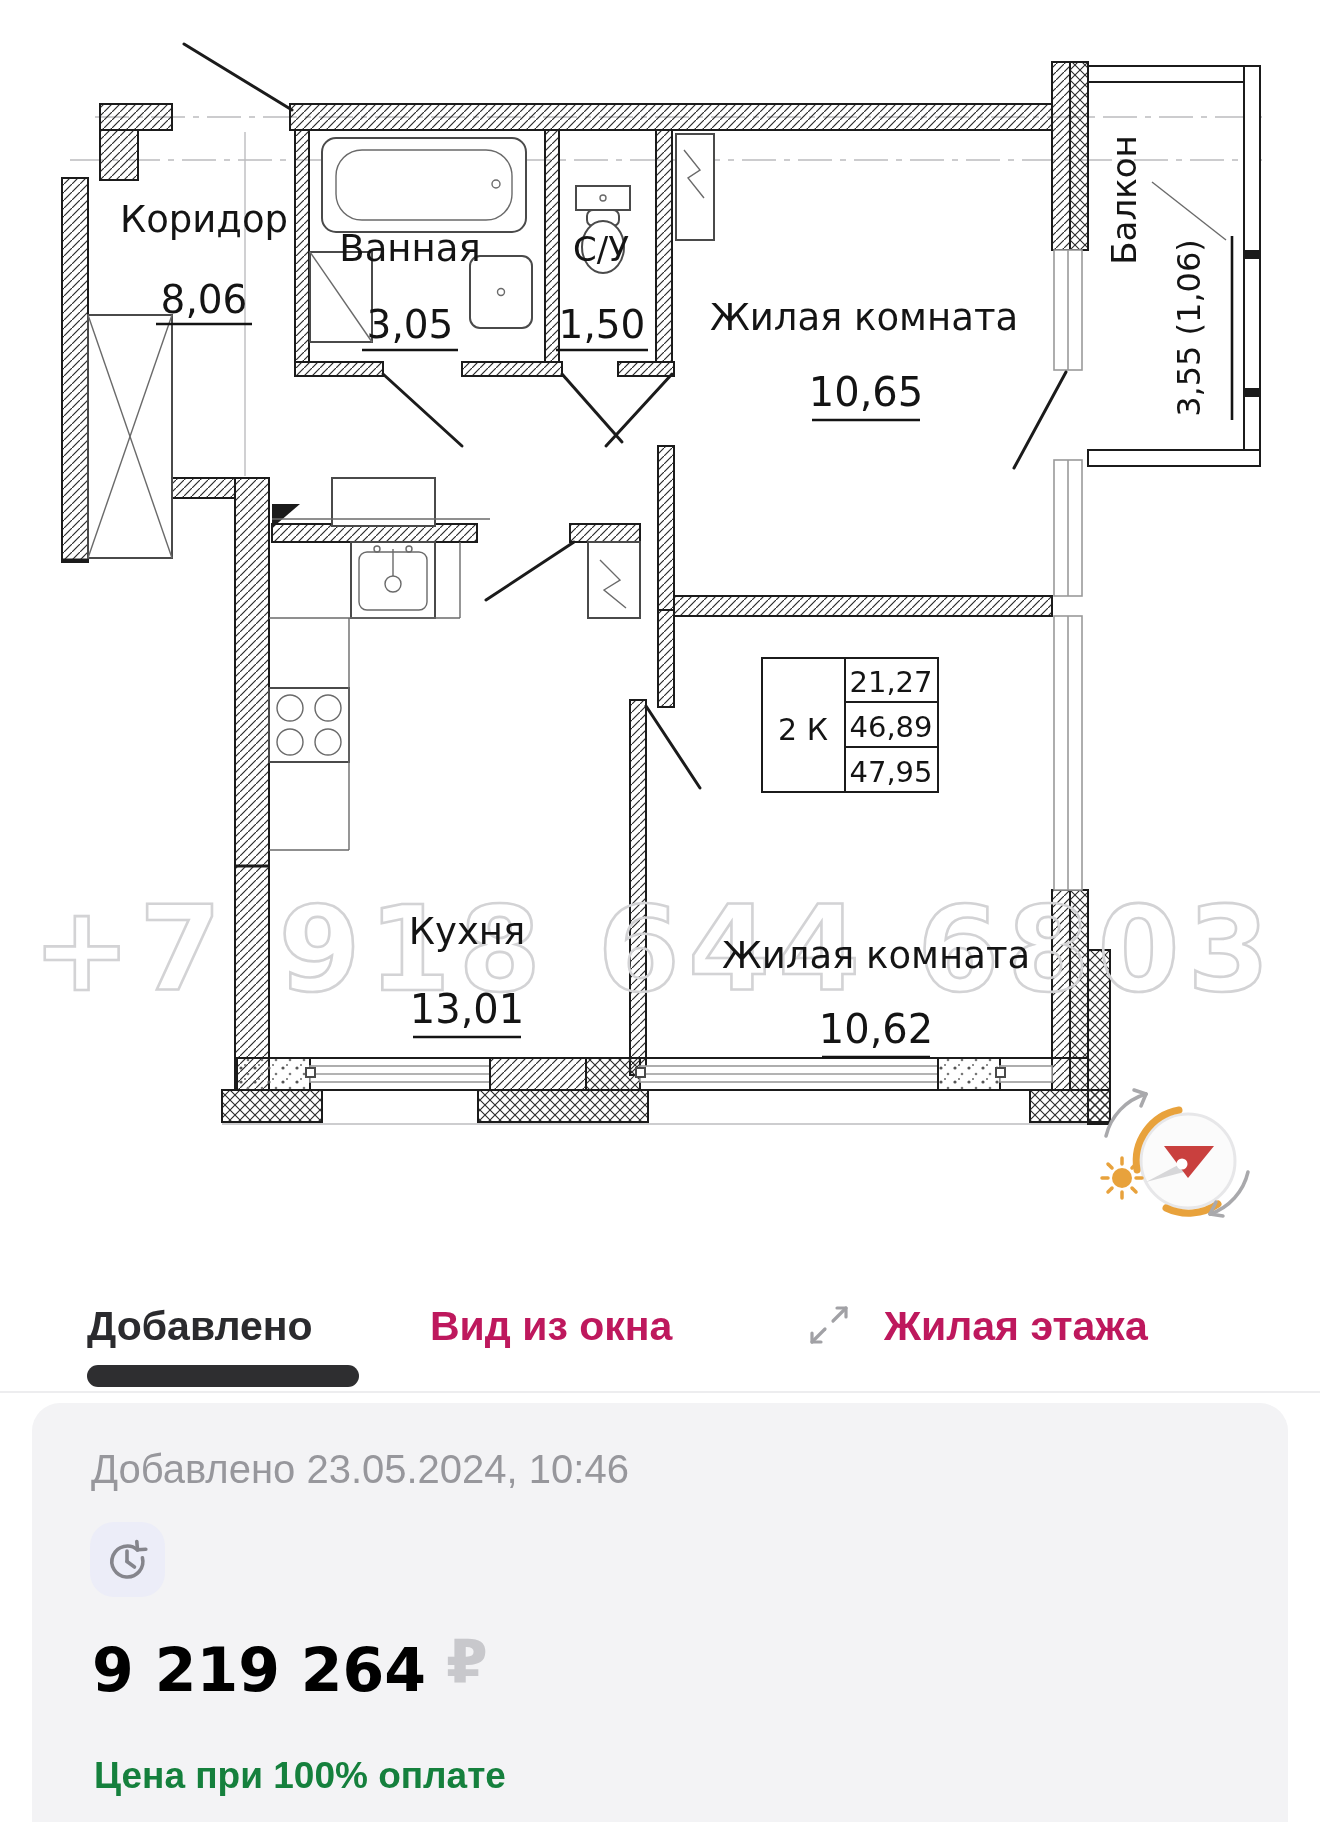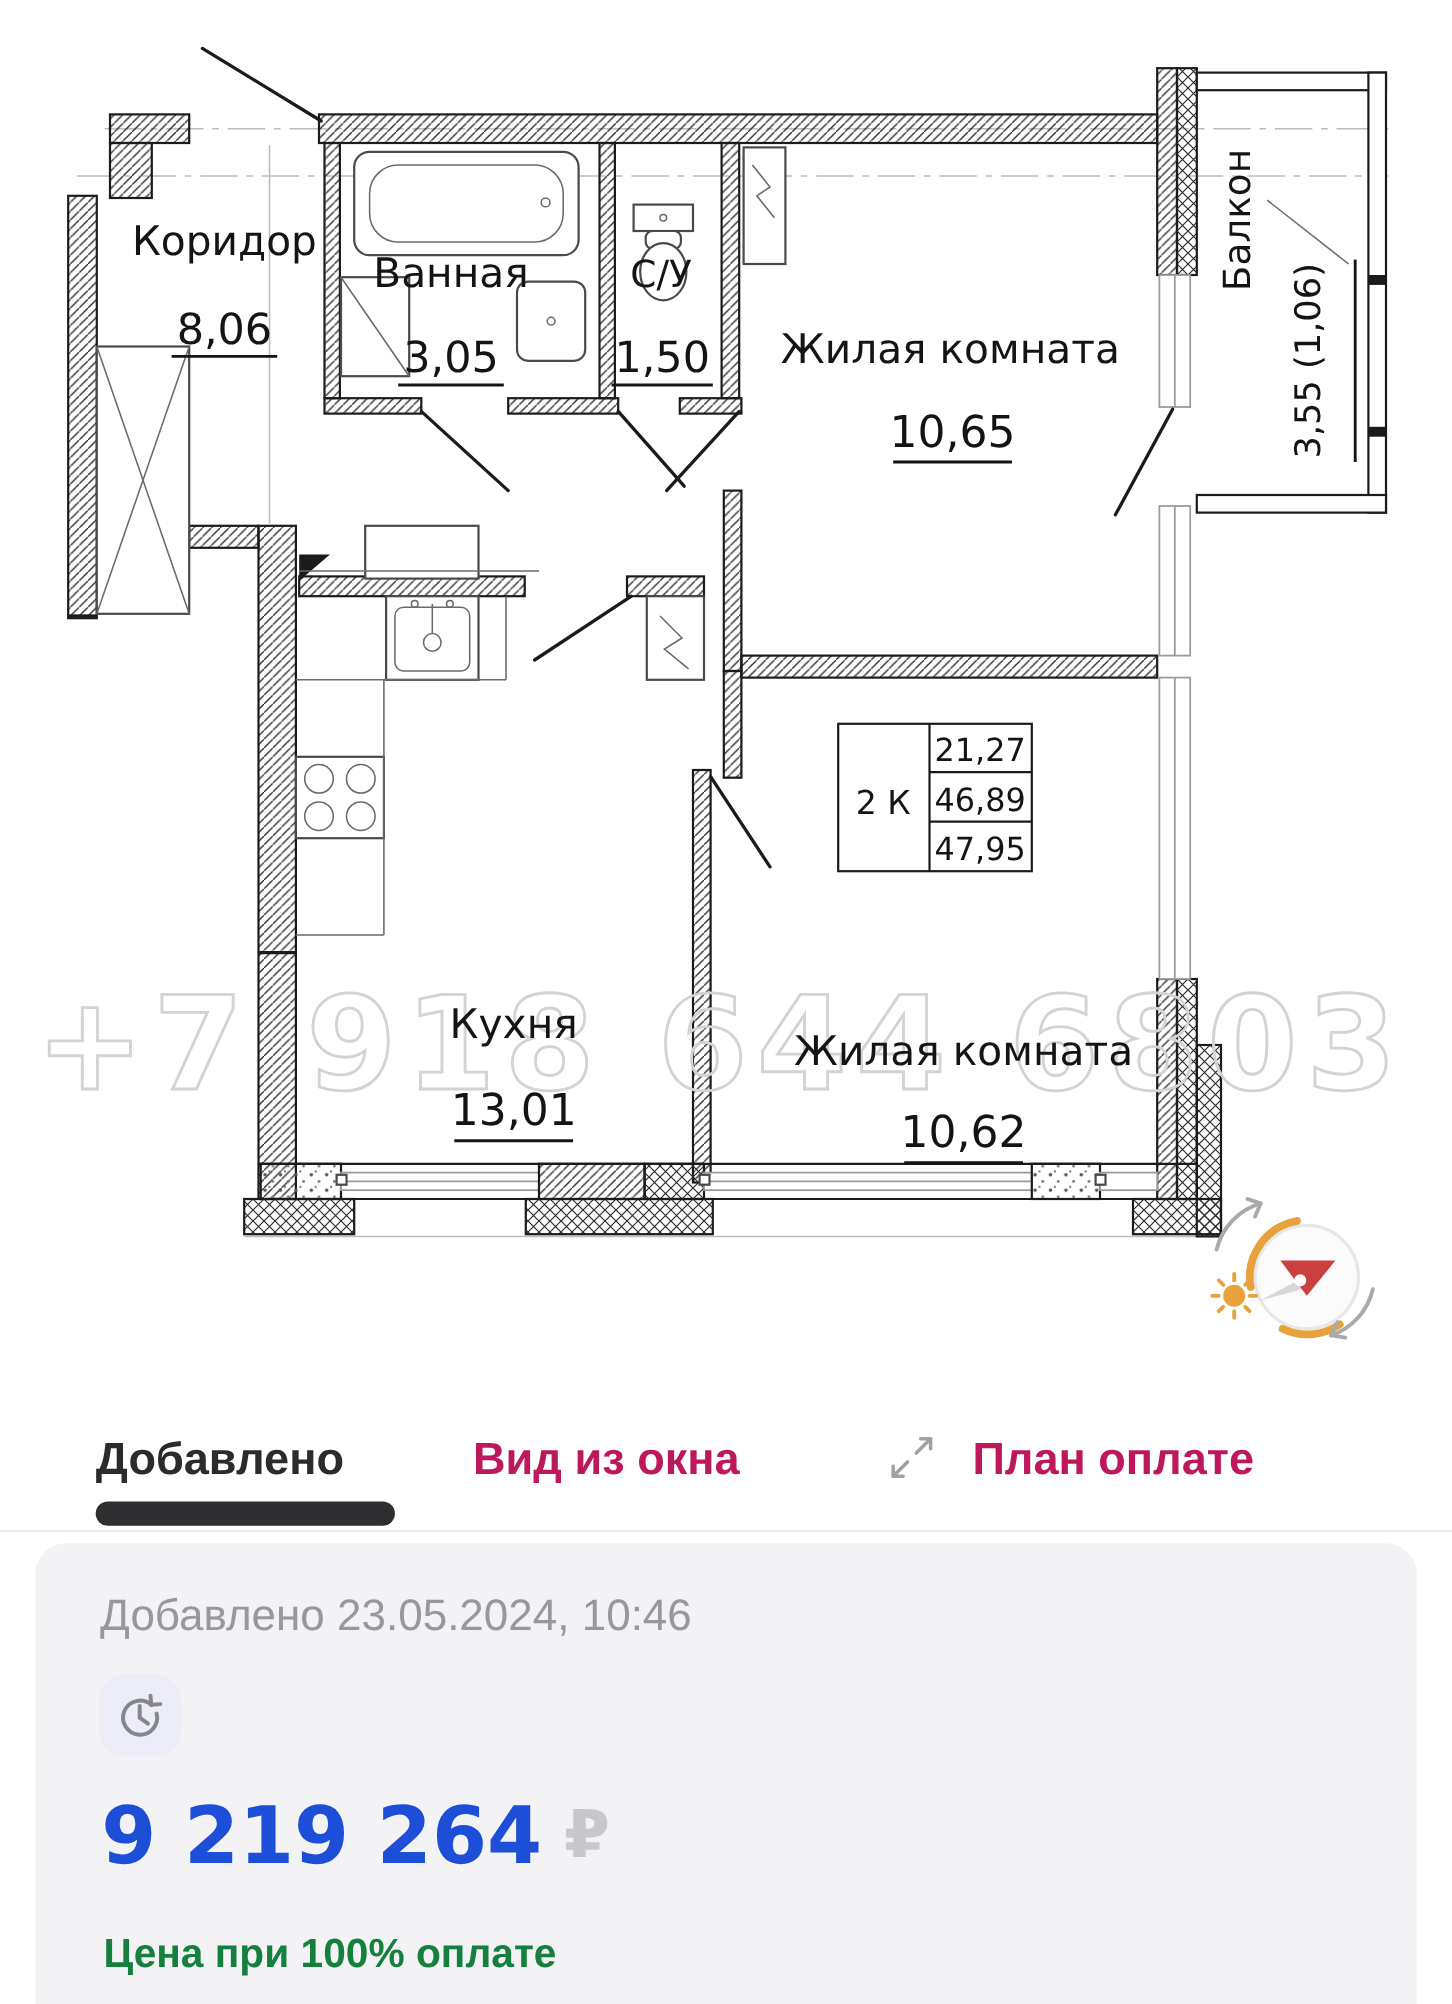--- a/index.html
+++ b/index.html
@@ -36,21 +36,21 @@
   .expand-ic{position:absolute;left:806px;top:1302px;width:46px;height:46px;}
 
   
   .card{position:absolute;left:32px;top:1403px;width:1256px;height:419px;
         background:#f3f3f5;border-radius:28px 28px 0 0;}
   .added{position:absolute;left:59px;top:44px;font-size:40px;color:#97979c;font-weight:500;}
   .avail-icon{position:absolute;left:58px;top:119px;width:75px;height:75px;border-radius:24px;
               background:#ecedf8;display:flex;align-items:center;justify-content:center;}
   .avail-text{position:absolute;left:165px;top:137px;font-size:37px;font-weight:700;color:#2a2a2d;}
   .price-row{position:absolute;left:60px;top:224px;display:flex;align-items:flex-end;gap:20px;}
-  .price{font-size:72px;font-weight:800;color:#1d4ed8;font-family:"DejaVu Sans",sans-serif;}
+  .price{font-size:60px;font-weight:800;color:#000000;font-family:"DejaVu Sans",sans-serif;}
   .currency{font-size:60px;font-weight:700;color:#c8c8cc;padding-bottom:8px;font-family:"DejaVu Sans",sans-serif;}
   .note{position:absolute;left:62px;top:352px;font-size:37px;font-weight:700;color:#15803d;}
 </style>
 </head>
 <body>
 
 <div class="stage">
 
 <svg id="plan-svg" width="1320" height="1292" viewBox="0 0 1320 1292" xmlns="http://www.w3.org/2000/svg">
   <defs>
@@ -277,21 +277,21 @@
 <div class="expand-ic">
   <svg width="46" height="46" viewBox="0 0 46 46">
     <g stroke="#a1a1a5" stroke-width="3.2" fill="none" stroke-linecap="round" stroke-linejoin="round">
       <line x1="27" y1="19" x2="40" y2="6"></line>
       <polyline points="31,6 40,6 40,15"></polyline>
       <line x1="19" y1="27" x2="6" y2="40"></line>
       <polyline points="6,31 6,40 15,40"></polyline>
     </g>
   </svg>
 </div>
-<div class="tab" style="left:884px;top:1303px;">План оплате</div>
+<div class="tab" style="left:884px;top:1303px;">Жилая этажа</div>
 <div class="tab-underline"></div>
 <div class="divider"></div>
 
 <div class="card">
   <div class="added">Добавлено 23.05.2024, 10:46</div>
   <div class="avail-icon">
     <svg width="46" height="46" viewBox="0 0 46 46">
       <g stroke="#85858c" stroke-width="3.6" fill="none" stroke-linecap="round">
         <path d="M 32.5 12.8 A 15.5 15.5 0 1 0 37.4 20.8"></path>
         <line x1="32.5" y1="12.8" x2="31.8" y2="4.5"></line>

